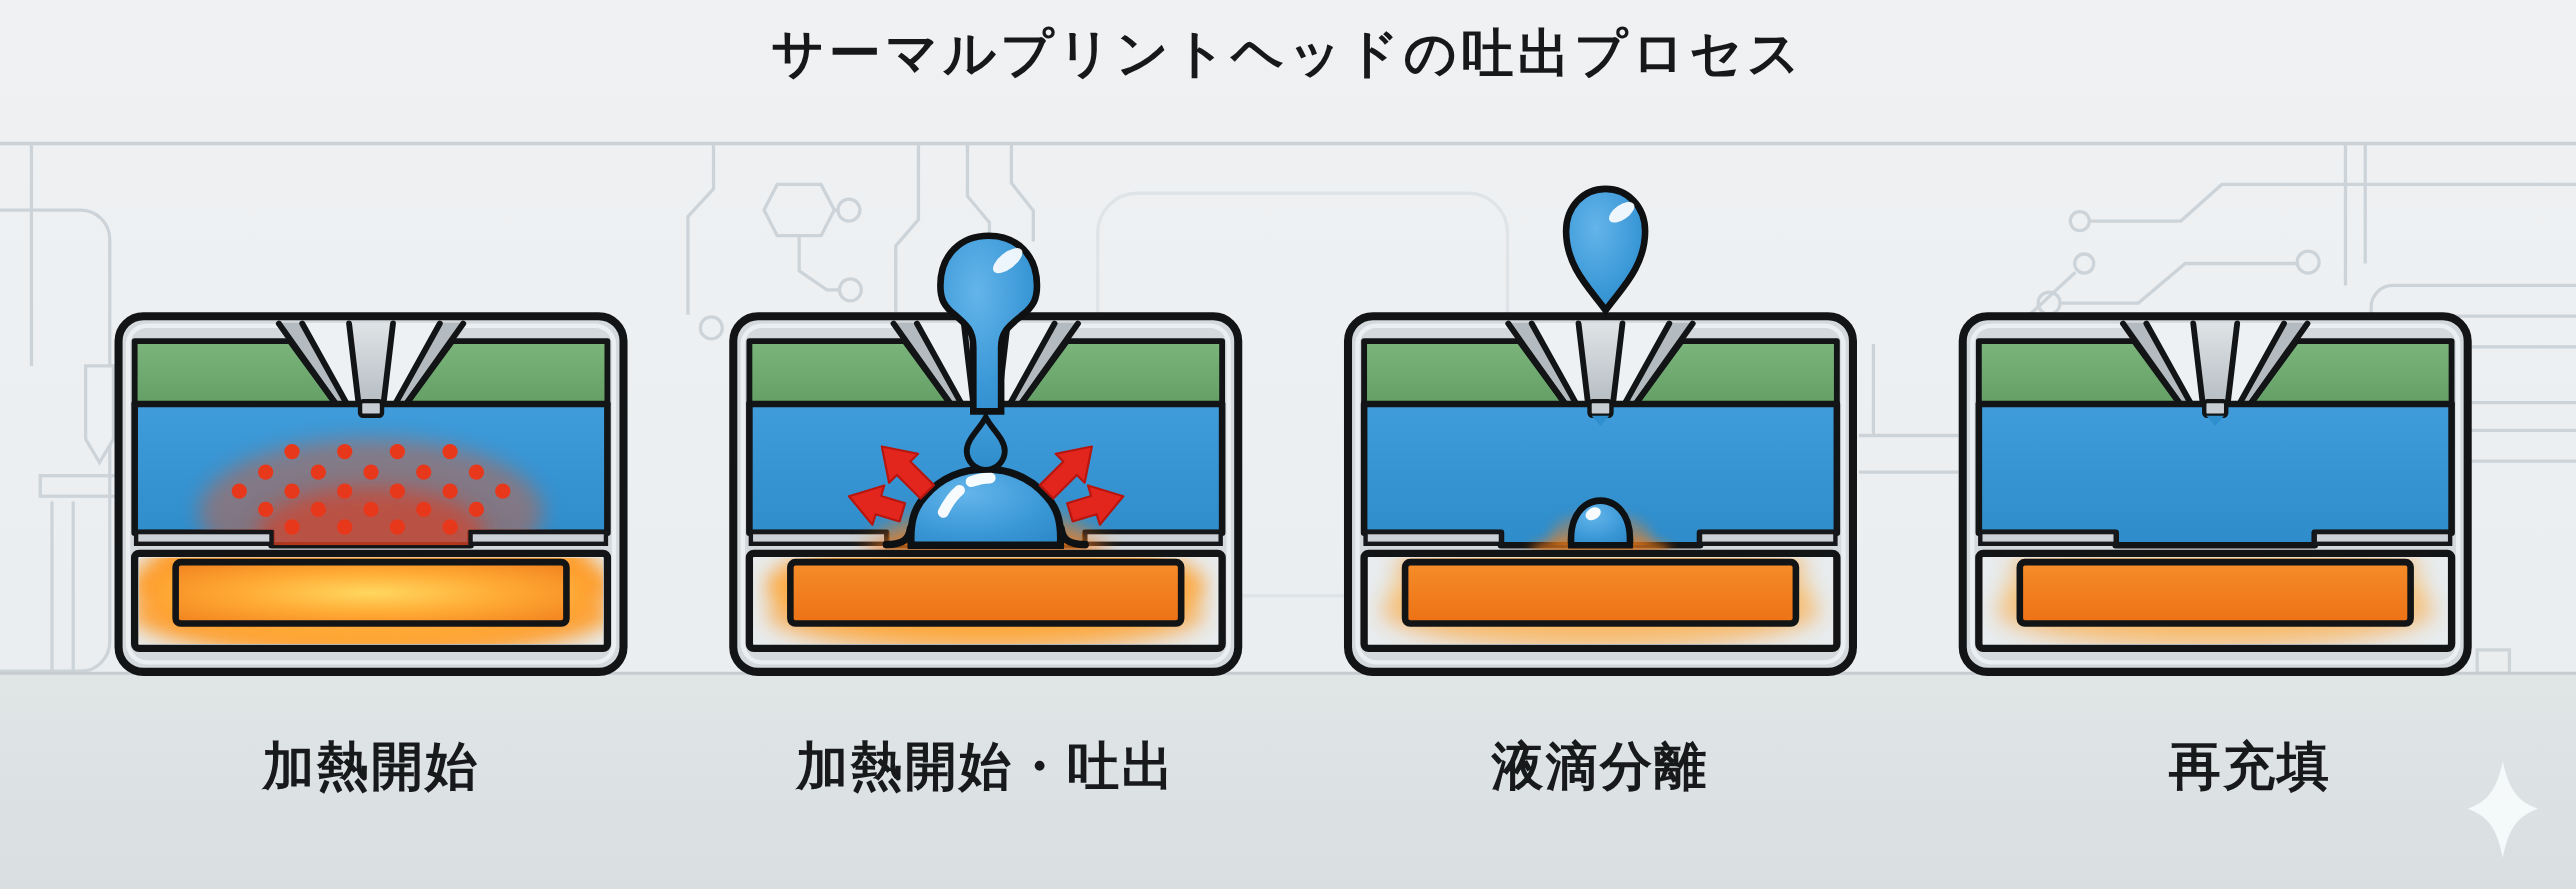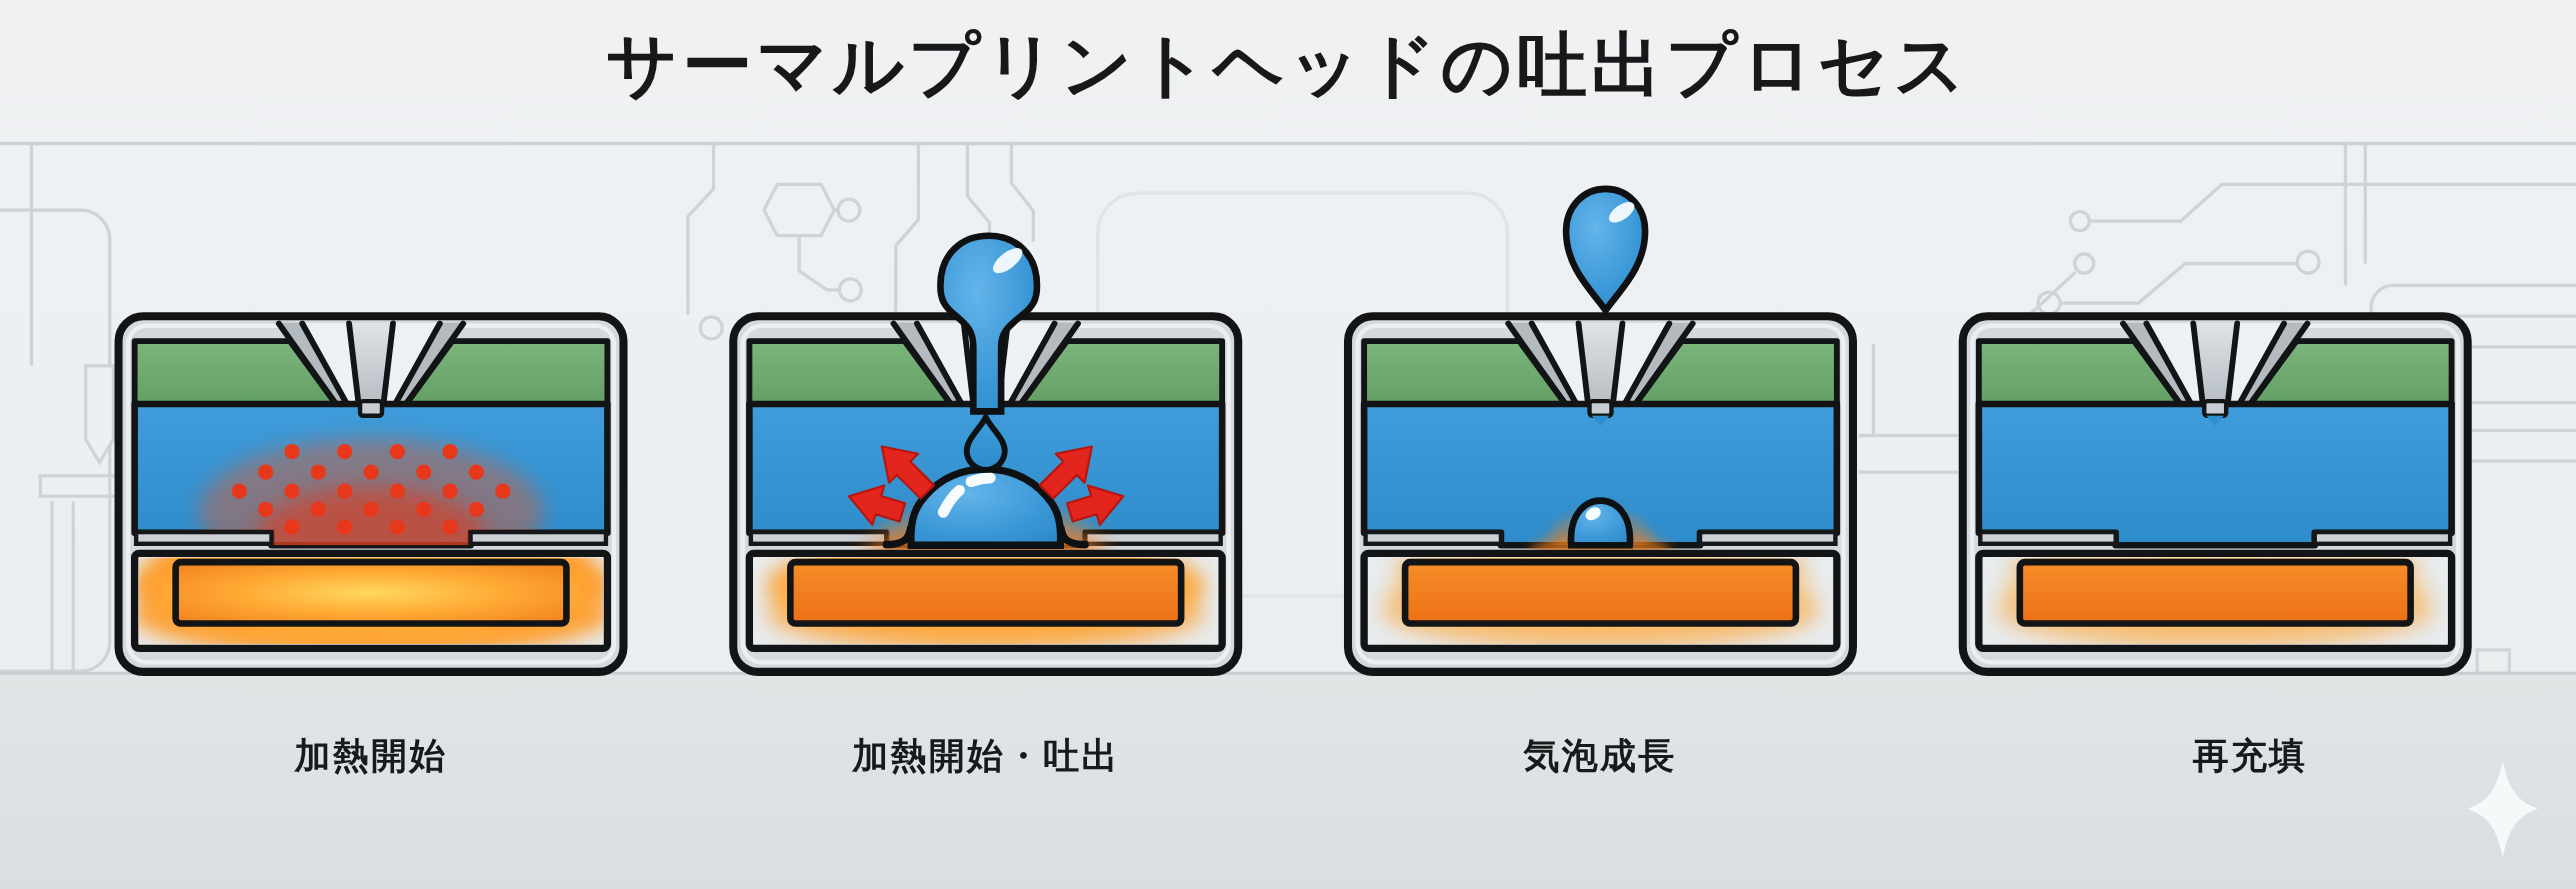--- a/index.html
+++ b/index.html
@@ -1,22 +1,22 @@
 <!DOCTYPE html>
 <html style="font-size:11.7px"><head>
 <meta charset="utf-8">
 <style>
   html,body{margin:0;padding:0;background:#eef0f2;}
   #stage{position:relative;width:2576px;height:890px;overflow:hidden;
          font-family:"Liberation Sans","DejaVu Sans",sans-serif;}
   #scene{position:absolute;left:0;top:0;}
   #title{position:absolute;left:0;top:19px;width:2576px;text-align:center;
-         font-size:70px;font-weight:800;letter-spacing:4.4px;color:#17181a;}
+         font-size:52px;font-weight:800;letter-spacing:4.4px;color:#17181a;}
   .stage-label{position:absolute;top:732px;width:512px;text-align:center;
-         font-size:36px;font-weight:800;color:#17191b;letter-spacing:2.2px;}
+         font-size:52px;font-weight:800;color:#17191b;letter-spacing:2.2px;}
 </style>
 </head>
 <body>
 
 <div id="stage">
   <svg id="scene" width="2576" height="890" viewBox="0 0 3520 1216">
     <defs>
       <linearGradient id="bgGrad" x1="0" y1="0" x2="0" y2="1">
         <stop offset="0" stop-color="#eff1f3"></stop>
           <stop offset="0.75" stop-color="#ebeef0"></stop>
@@ -328,17 +328,17 @@
       </g>
 
     <path d="M3420,1040 C3428,1078 3440,1095 3468,1105 C3440,1115 3428,1132 3420,1172
              C3412,1132 3400,1115 3372,1105 C3400,1095 3412,1078 3420,1040 Z" fill="#f6fafa" opacity="0.95"></path>
   </svg>
 
   <div id="title">サーマルプリントヘッドの吐出プロセス</div>
   <div id="labels">
       <div class="stage-label" style="left: 115px;">加熱開始</div>
       <div class="stage-label" style="left: 730px;">加熱開始・吐出</div>
-      <div class="stage-label" style="left: 1344px;">気泡成長</div>
+      <div class="stage-label" style="left: 1344px;">液滴分離</div>
       <div class="stage-label" style="left: 1994px;">再充填</div>
     </div>
 </div>
 
 
 </body></html>

